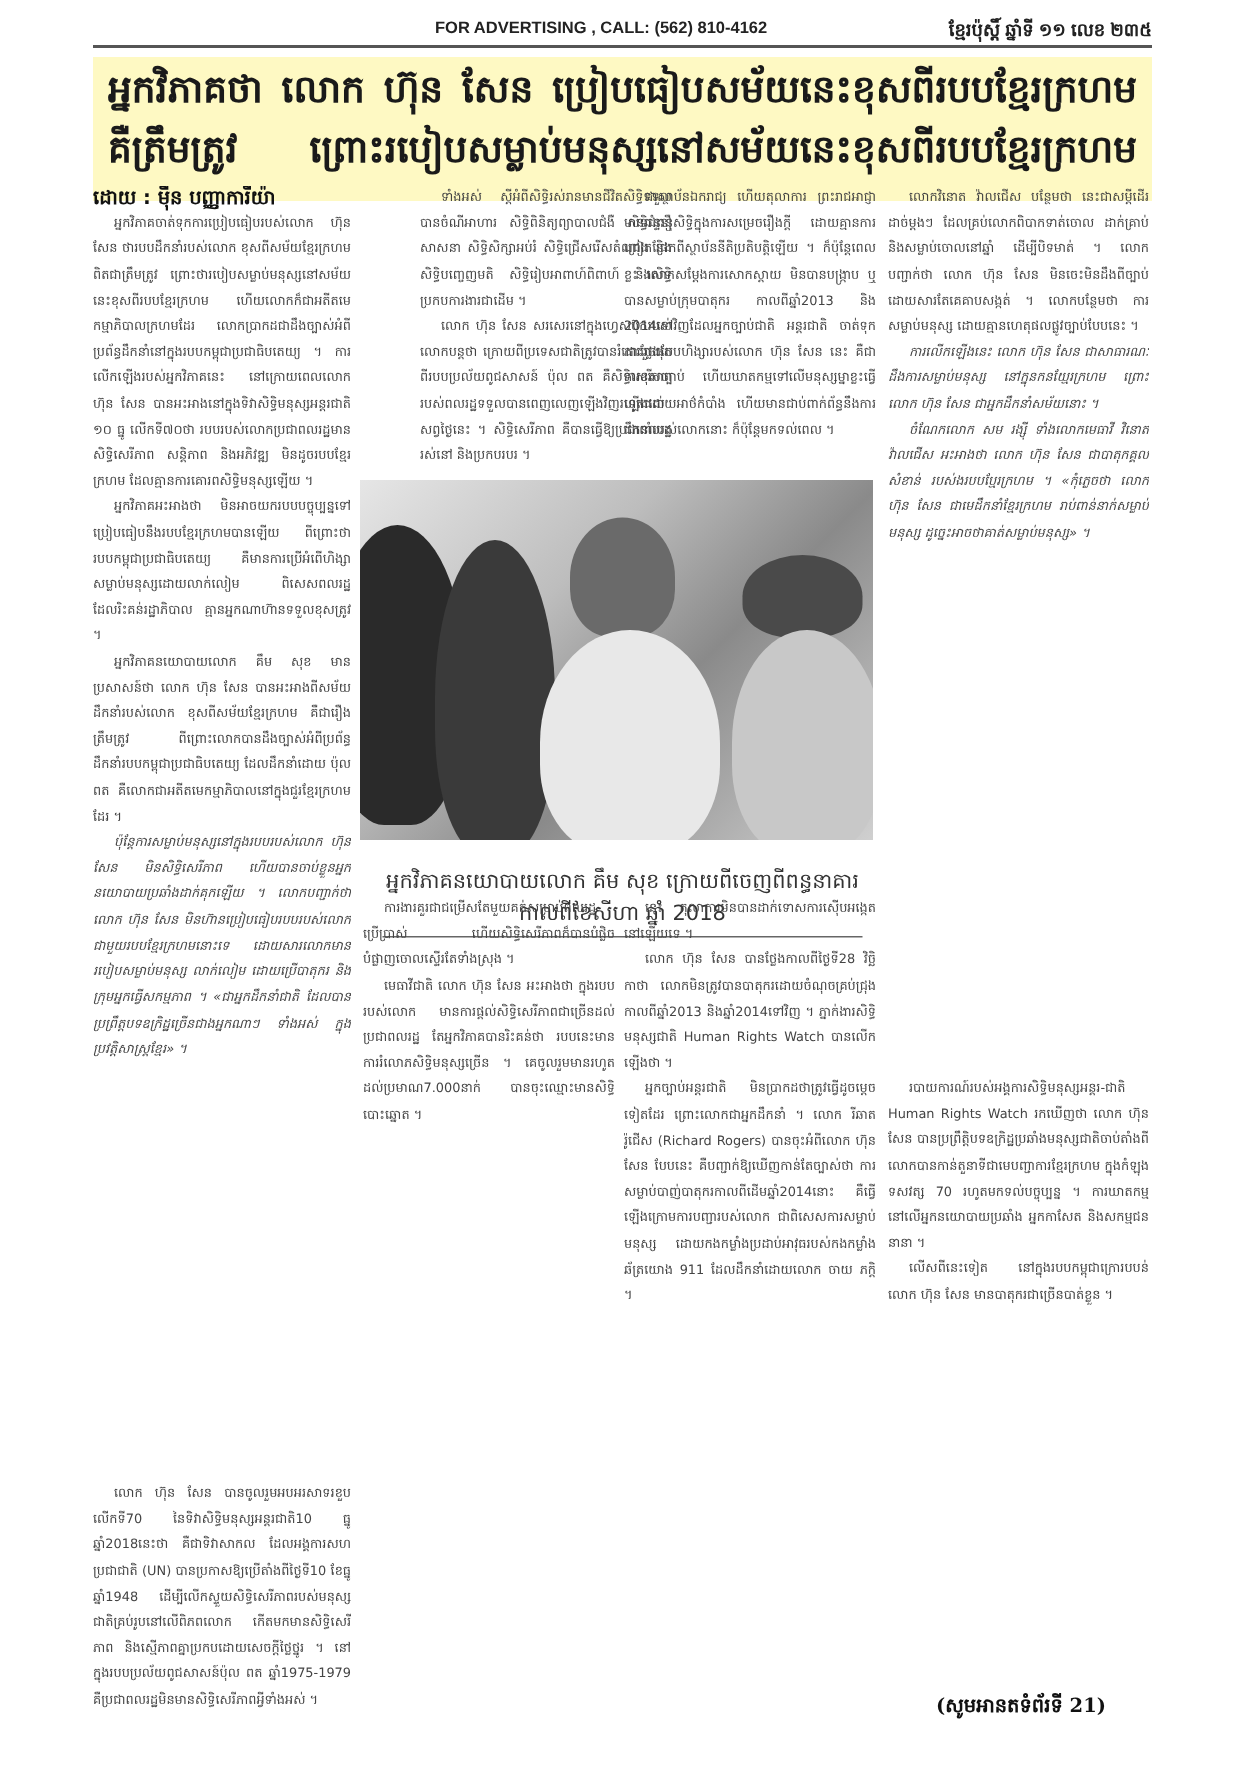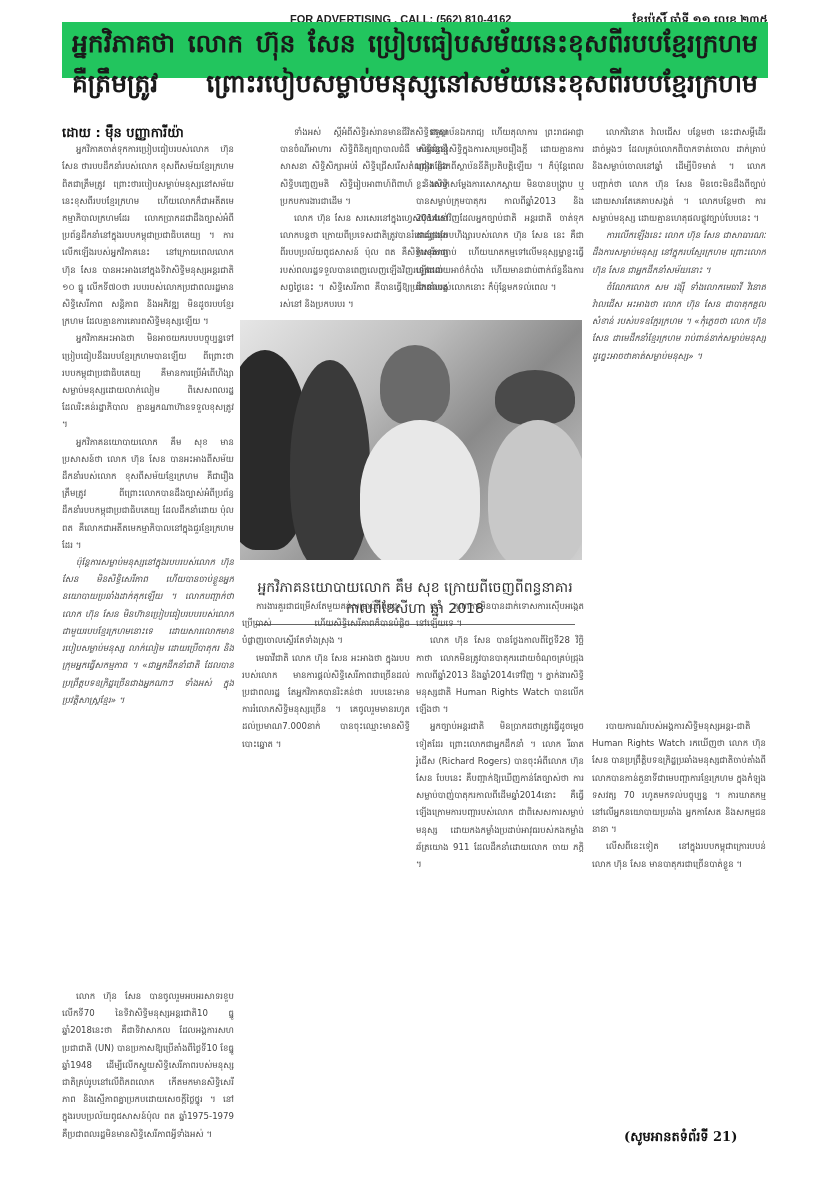--- a/index.html
+++ b/index.html
@@ -1,21 +1,21 @@
 <!DOCTYPE html>
 <html><head>
 <meta charset="utf-8">
 <style>
   html,body{margin:0;padding:0;background:#fff;}
   body{width:823px;height:1184px;position:relative;overflow:hidden;font-family:"DejaVu Sans",sans-serif;color:#222;}
   .hdr{position:absolute;top:12px;left:62px;width:706px;height:18px;border-bottom:2px solid #555;font-family:"Liberation Sans",sans-serif;font-size:11px;font-weight:bold;color:#222;}
   .hdr .l{position:absolute;left:12px;top:1px;margin-top:48px;}
   .hdr .c{position:absolute;left:228px;top:1px;}
   .hdr .r{position:absolute;right:0;top:0;font-size:12px;margin-left:27px;}
-  .titlebox{position:absolute;top:22px;left:62px;width:706px;height:56px;background:#22c55e;}
+  .titlebox{position:absolute;top:38px;left:62px;width:706px;height:96px;background:#fef9c3;}
   .titlebox .t{font-family:"DejaVu Serif",serif;font-weight:bold;font-size:25px;line-height:36px;color:#1a1a1a;padding:4px 10px 0 10px;text-align:justify;text-align-last:justify;white-space:nowrap;overflow:hidden;}
   .col{position:absolute;font-size:8.6px;line-height:17.2px;color:#444;text-align:justify;overflow:hidden;}
   .col p{margin:0;text-indent:14px;}
   .col p.it{font-style:italic;}
   .byline{font-weight:bold;color:#111;font-size:13px;text-indent:0 !important;}
   .photo{position:absolute;left:240px;top:320px;width:342px;height:240px;background:linear-gradient(135deg,#e6e6e6 0%,#bdbdbd 35%,#8a8a8a 60%,#d0d0d0 100%);overflow:hidden;}
   .photo .fig{position:absolute;border-radius:50% 50% 40% 40%;}
   .caption{position:absolute;left:255px;top:578px;width:320px;font-size:14px;color:#333;border-bottom:1px solid #666;padding-bottom:4px;text-align:center;}
   .cont{position:absolute;left:624px;top:1128px;font-family:"DejaVu Serif",serif;font-weight:bold;font-size:13px;color:#111;}
 </style>
@@ -69,21 +69,21 @@
 </div>
 
 <div class="col" style="left:416px;top:598px;width:168px;height:530px;">
   <p>នេះ តុលាការមិនបានដាក់ទោសការស៊ើបអង្កេតនៅឡើយទេ ។</p>
   <p>លោក ហ៊ុន សែន បានថ្លែងកាលពីថ្ងៃទី28 វិច្ឆិកាថា លោកមិនត្រូវបានបាតុករដោយចំណុចគ្រប់ជ្រុងកាលពីឆ្នាំ2013 និងឆ្នាំ2014ទៅវិញ ។ ភ្នាក់ងារសិទ្ធិមនុស្សជាតិ Human Rights Watch បានលើកឡើងថា ។</p>
   <p>អ្នកច្បាប់អន្តរជាតិ មិនប្រាកដថាត្រូវធ្វើដូចម្ដេចទៀតដែរ ព្រោះលោកជាអ្នកដឹកនាំ ។ លោក រីឆាត រ៉ូជើស (Richard Rogers) បានចុះអំពីលោក ហ៊ុន សែន បែបនេះ គឺបញ្ជាក់ឱ្យឃើញកាន់តែច្បាស់ថា ការសម្លាប់បាញ់បាតុករកាលពីដើមឆ្នាំ2014នោះ គឺធ្វើឡើងក្រោមការបញ្ជារបស់លោក ជាពិសេសការសម្លាប់មនុស្ស ដោយកងកម្លាំងប្រដាប់អាវុធរបស់កងកម្លាំងឆ័ត្រយោង 911 ដែលដឹកនាំដោយលោក ចាយ ភក្ដិ ។</p>
 </div>
 
 <div class="col" style="left:592px;top:124px;width:174px;height:590px;">
   <p>លោកវិនោត វ៉ាលជើស បន្ថែមថា នេះជាសម្ដីដើរដាច់ម្ដងៗ ដែលគ្រប់លោកពិបាកទាត់ចោល ដាក់គ្រាប់ និងសម្លាប់ចោលនៅឆ្នាំ ដើម្បីបិទមាត់ ។ លោកបញ្ជាក់ថា លោក ហ៊ុន សែន មិនចេះមិនដឹងពីច្បាប់ ដោយសារតែគេគាបសង្កត់ ។ លោកបន្ថែមថា ការសម្លាប់មនុស្ស ដោយគ្មានហេតុផលផ្លូវច្បាប់បែបនេះ ។</p>
-  <p class="it">ការលើកឡើងនេះ លោក ហ៊ុន សែន ជាសាធារណៈ ដឹងការសម្លាប់មនុស្ស នៅក្នុករបស្មែរក្រហម ព្រោះលោក ហ៊ុន សែន ជាអ្នកដឹកនាំសម័យនោះ ។</p>
-  <p class="it">ចំណែកលោក សម រង្ស៊ី ទាំងលោកមេធាវី វិនោត វ៉ាលជើស អះអាងថា លោក ហ៊ុន សែន ជាបាតុកគ្គលសំខាន់ របស់បទឧក្មែរក្រហម ។ «កុំភ្លេចថា លោក ហ៊ុន សែន ជាមេដឹកនាំខ្មែរក្រហម រាប់ពាន់នាក់សម្លាប់មនុស្ស ដូច្នេះអាចថាគាត់សម្លាប់មនុស្ស» ។</p>
+  <p class="it">ការលើកឡើងនេះ លោក ហ៊ុន សែន ជាសាធារណៈ ដឹងការសម្លាប់មនុស្ស នៅក្នុនកនយ្មែរក្រហម ព្រោះលោក ហ៊ុន សែន ជាអ្នកដឹកនាំសម័យនោះ ។</p>
+  <p class="it">ចំណែកលោក សម រង្ស៊ី ទាំងលោកមេធាវី វិនោត វ៉ាលជើស អះអាងថា លោក ហ៊ុន សែន ជាបាតុកគ្គលសំខាន់ របស់ងរបបប្មែរក្រហម ។ «កុំភ្លេចថា លោក ហ៊ុន សែន ជាមេដឹកនាំខ្មែរក្រហម រាប់ពាន់នាក់សម្លាប់មនុស្ស ដូច្នេះអាចថាគាត់សម្លាប់មនុស្ស» ។</p>
 </div>
 <div class="col" style="left:592px;top:718px;width:174px;height:405px;">
   <p>របាយការណ៍របស់អង្គការសិទ្ធិមនុស្សអន្តរ-ជាតិ Human Rights Watch រកឃើញថា លោក ហ៊ុន សែន បានប្រព្រឹត្តិបទឧក្រិដ្ឋប្រឆាំងមនុស្សជាតិចាប់តាំងពីលោកបានកាន់តួនាទីជាមេបញ្ជាការខ្មែរក្រហម ក្នុងកំឡុងទសវត្ស 70 រហូតមកទល់បច្ចុប្បន្ន ។ ការឃាតកម្មនៅលើអ្នកនយោបាយប្រឆាំង អ្នកកាសែត និងសកម្មជននានា ។</p>
   <p>លើសពីនេះទៀត នៅក្នុងរបបកម្ពុជាក្រោរបបន់លោក ហ៊ុន សែន មានបាតុករជាច្រើនបាត់ខ្លួន ។</p>
 </div>
 
 <div class="cont">(សូមអានតទំព័រទី 21)</div>
 
 </body></html>

